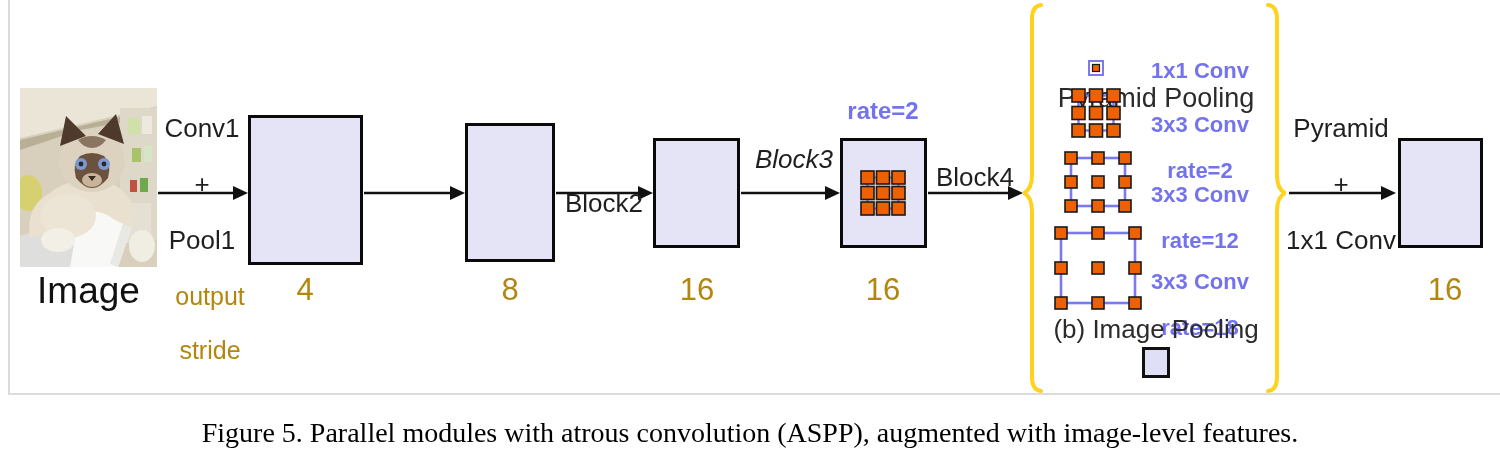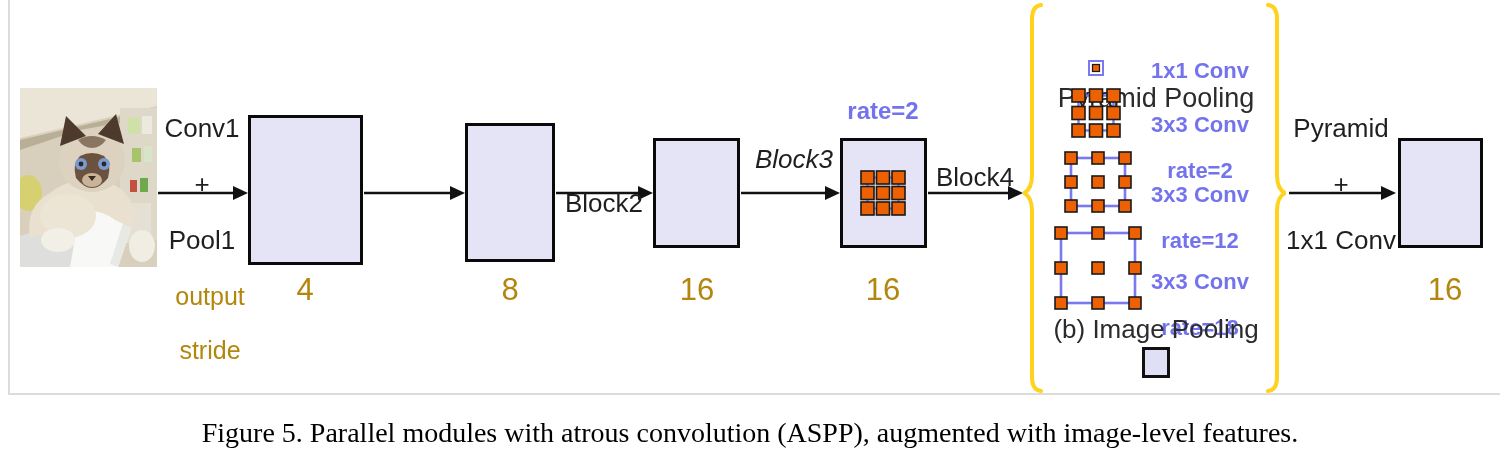--- a/index.html
+++ b/index.html
@@ -88,20 +88,21 @@
     <circle cx="61" cy="76" r="6" fill="#7e99cc"></circle>
     <circle cx="84" cy="76" r="6" fill="#7e99cc"></circle>
     <circle cx="61" cy="76" r="2.4" fill="#26262e"></circle>
     <circle cx="84" cy="76" r="2.4" fill="#26262e"></circle>
     <ellipse cx="72" cy="92" rx="10" ry="7" fill="#c9b49a"></ellipse>
     <path d="M 68 88 L 76 88 L 72 93 Z" fill="#3a2a20"></path>
     <ellipse cx="38" cy="152" rx="17" ry="12" fill="#f2efe6"></ellipse>
     <ellipse cx="122" cy="158" rx="13" ry="16" fill="#f0ede2"></ellipse>
   </svg>
 
+  <div class="lbl image-label" style="left:20px; top:272px; width:137px;">Image</div>
 
   <div class="lbl" style="left:148px; top:86px; width:108px;">
     <span>Conv1</span><br>
     <span>+</span><br>
     <span>Pool1</span>
   </div>
 
   <svg class="abs" style="left:158px; top:184px;" width="90" height="18">
       <line x1="0" y1="9" x2="75" y2="9" stroke="#111" stroke-width="2.6"></line>
       <polygon points="75,2 90,9 75,16" fill="#111"></polygon>

